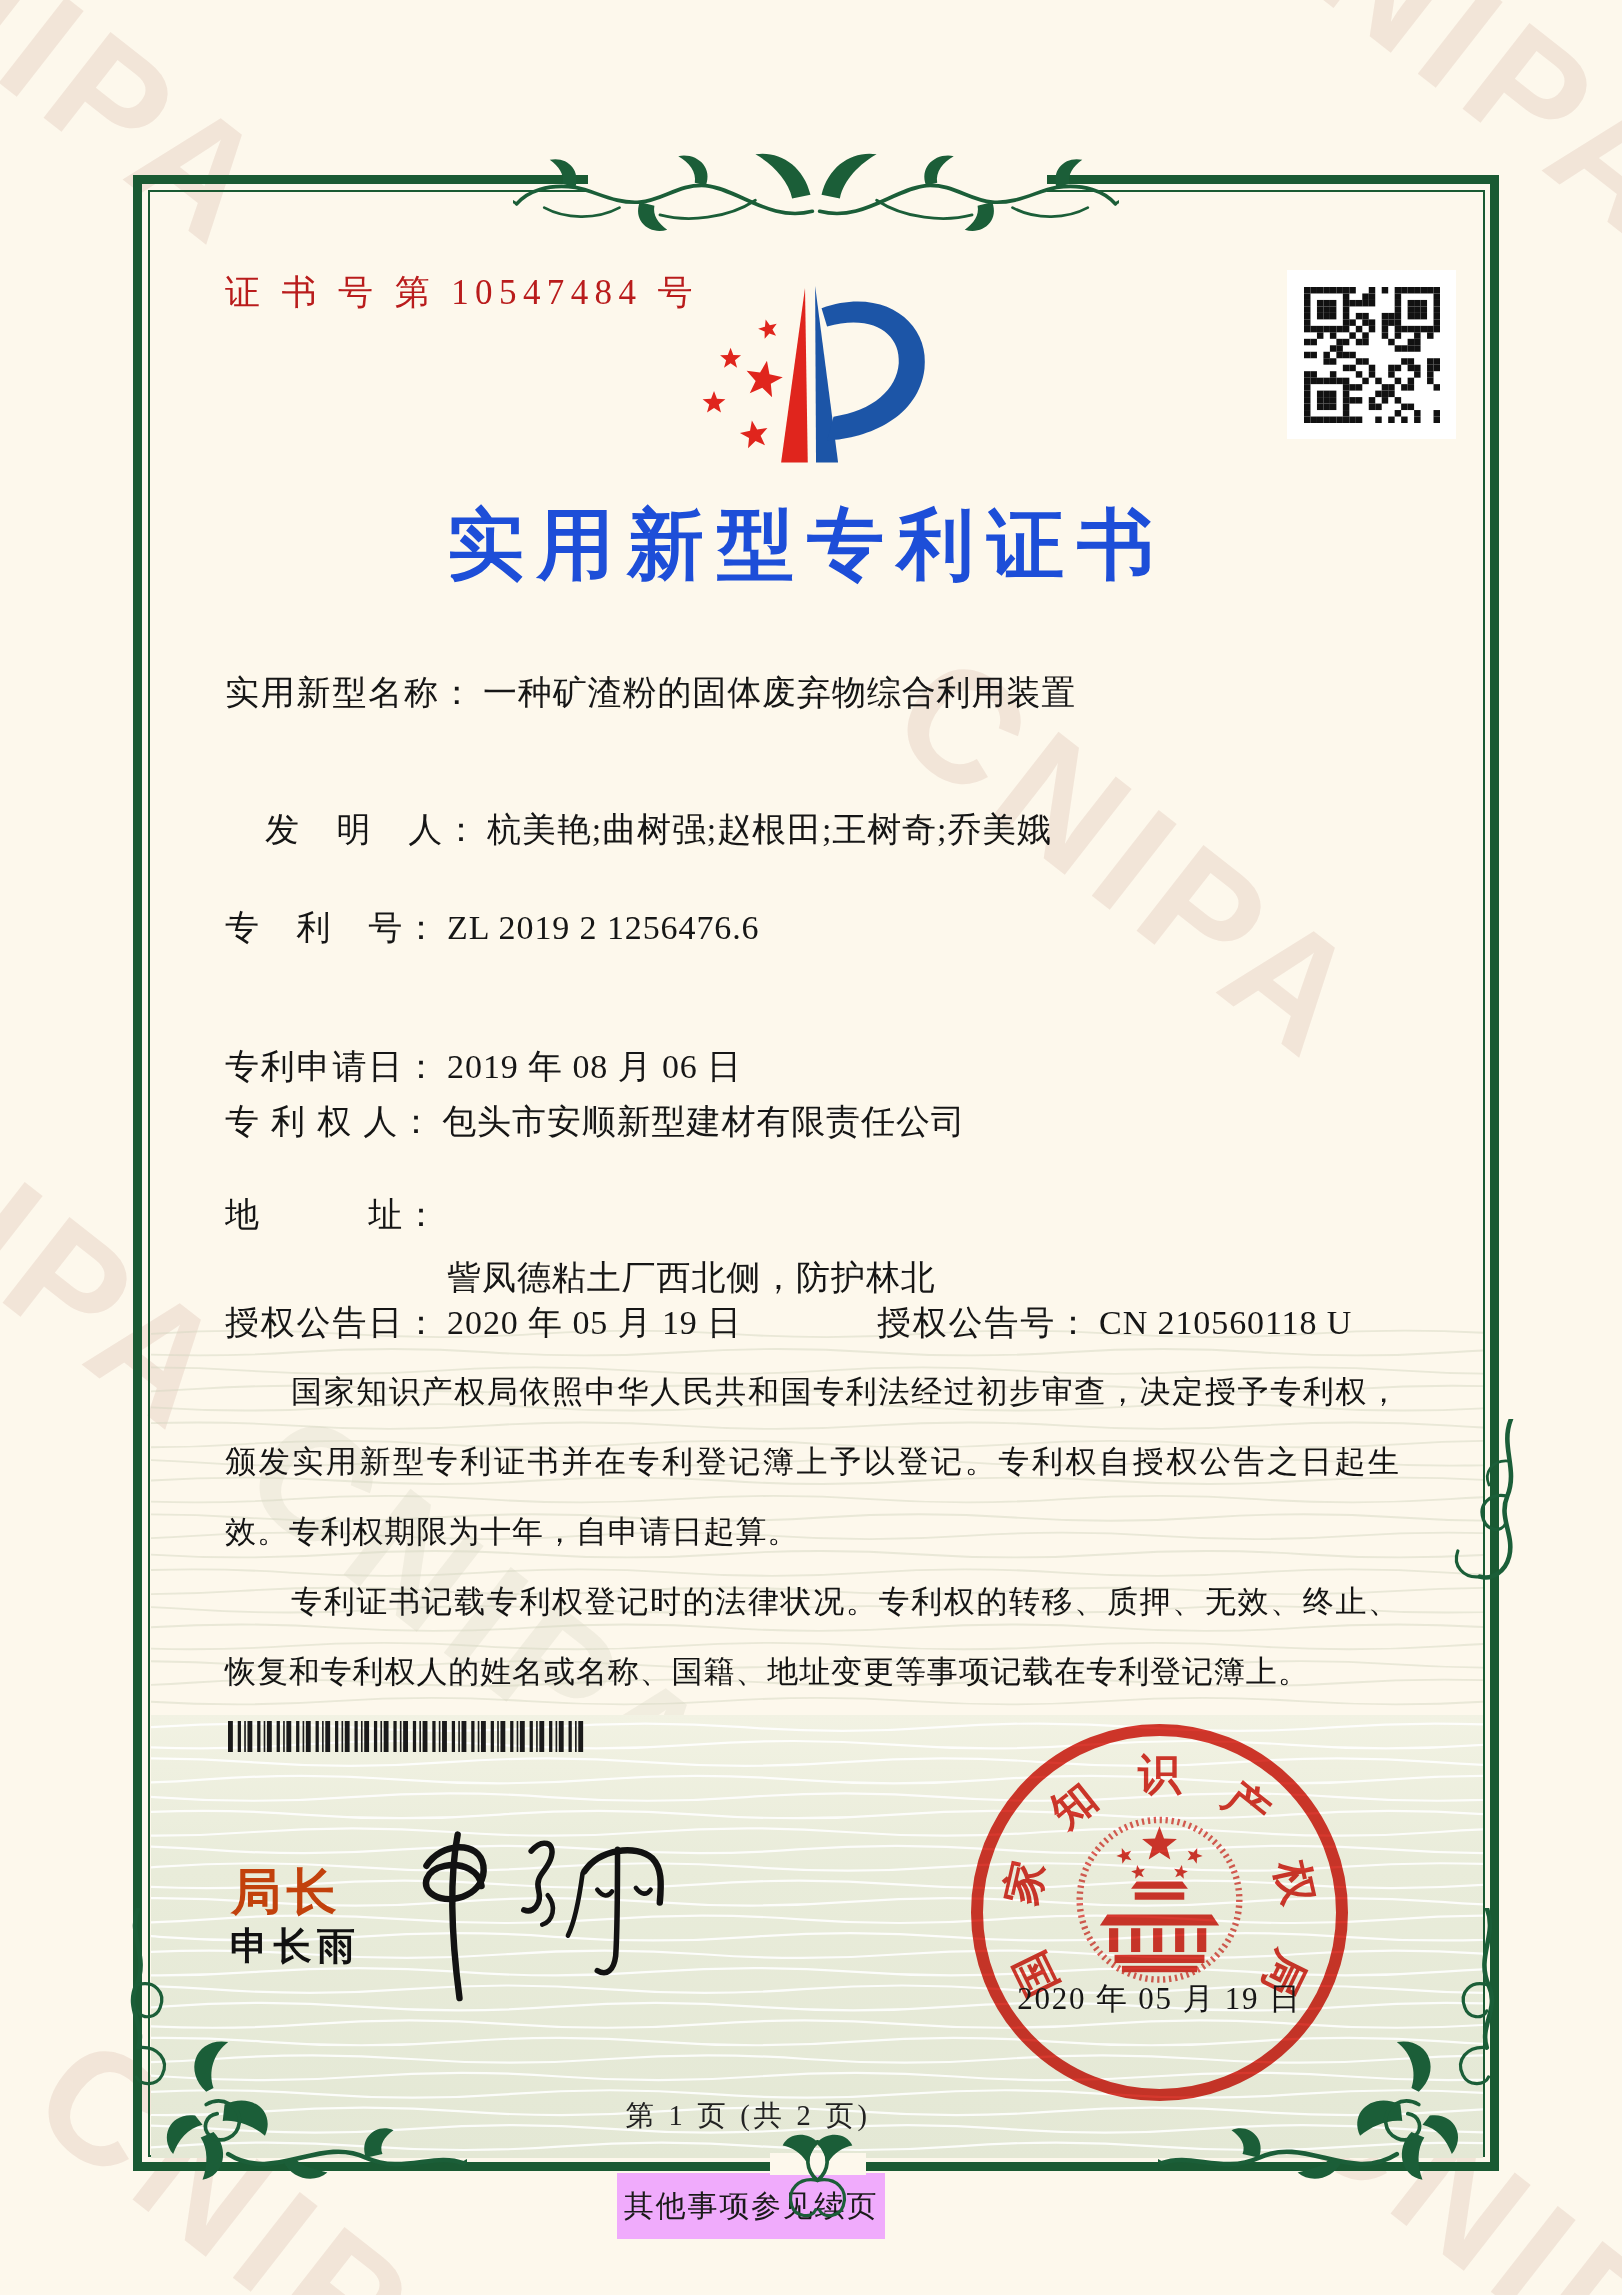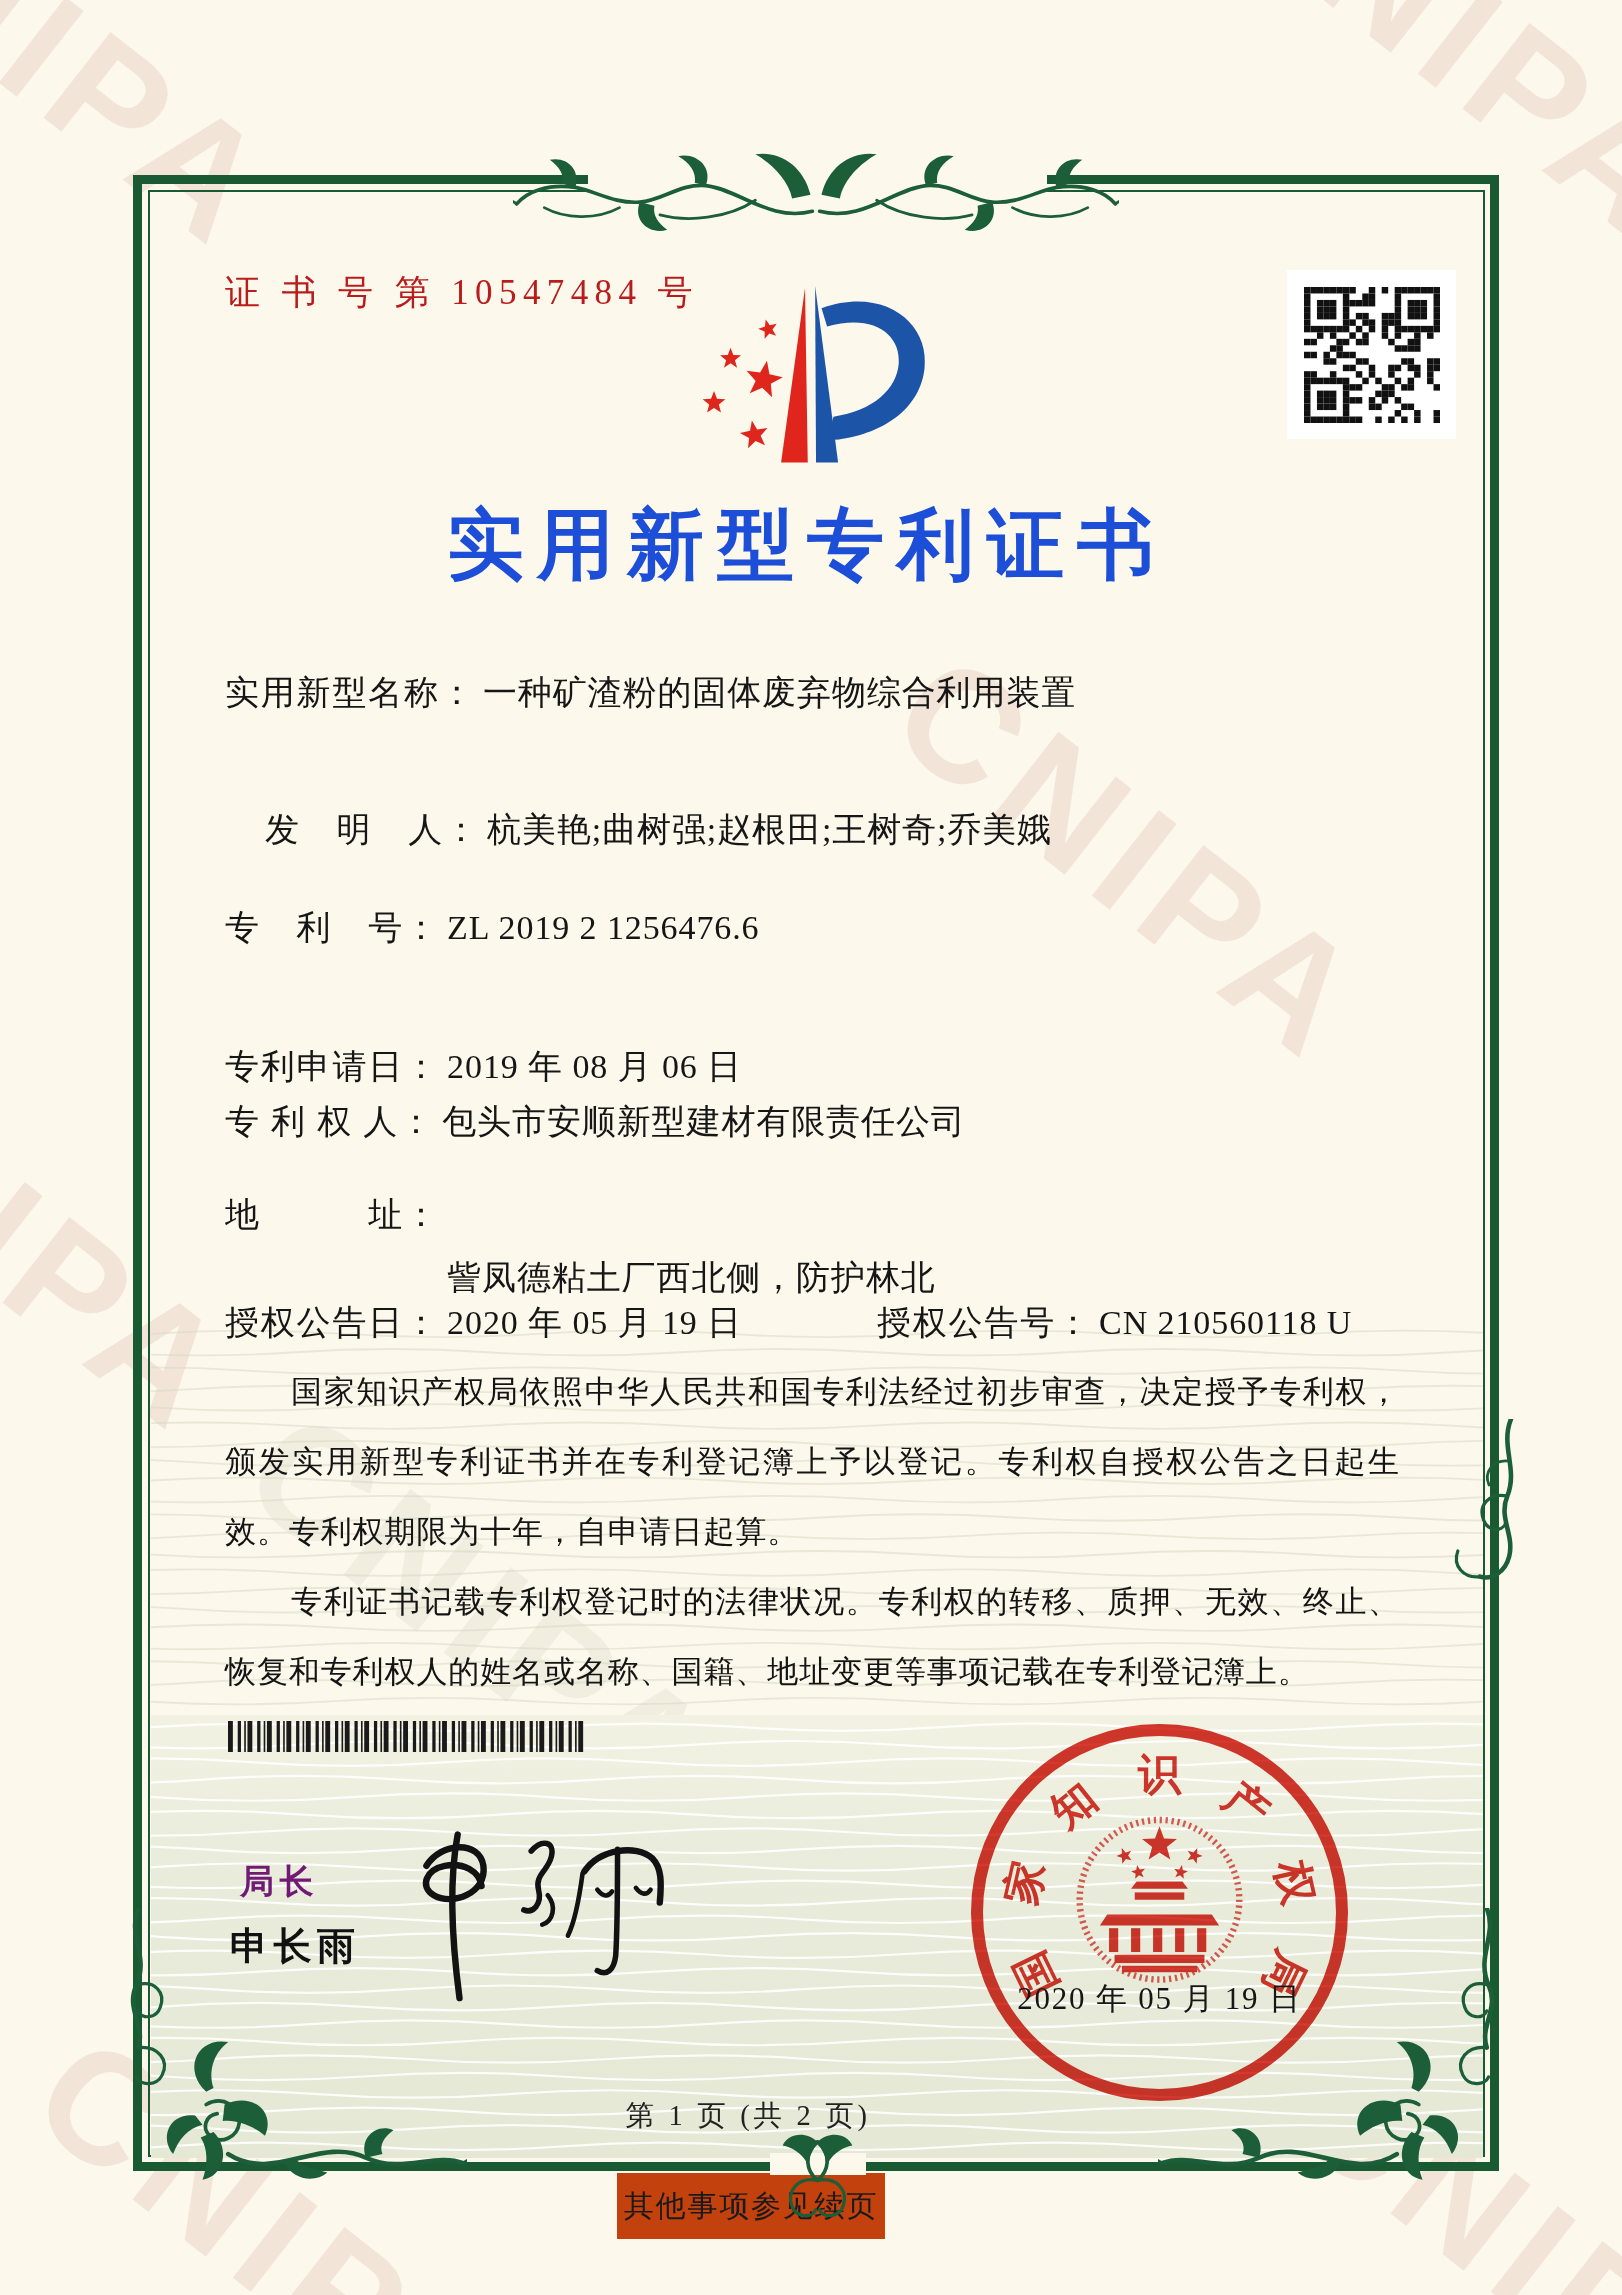--- a/index.html
+++ b/index.html
@@ -21,21 +21,21 @@
   #title{position:absolute;left:348px;top:494px;width:918px;text-align:center;
       font-size:77px;font-weight:700;letter-spacing:13px;color:#1d4ed8;z-index:3;}
   #cert-no{position:absolute;left:225px;top:269px;font-size:35px;letter-spacing:6.4px;color:#b91c1c;z-index:3;}
   #body-text{position:absolute;left:225px;top:1357px;width:1175px;font-size:31px;line-height:70px;
       text-align:justify;color:#141414;letter-spacing:0.9px;z-index:3;}
   #body-text p{margin:0;text-indent:66px;}
   .seal-char{position:absolute;left:50%;top:50%;font-size:43px;font-weight:700;
       color:#d6281e;font-family:"Liberation Serif","DejaVu Serif",serif;}
   #footer-page{position:absolute;left:289px;top:2097px;width:918px;text-align:center;
       font-size:28.5px;letter-spacing:3.7px;color:#222;z-index:3;}
-  #note-patch{position:absolute;left:617px;top:2173px;width:268px;height:66px;background:#c2410c;
+  #note-patch{position:absolute;left:617px;top:2173px;width:268px;height:66px;background:#f0abfc;
       z-index:3;display:flex;align-items:center;justify-content:center;}
   #note-patch div{font-size:30px;letter-spacing:1.8px;color:#1a1a1a;}
   .ornament{position:absolute;z-index:4;pointer-events:none;}
   .interrupt{position:absolute;background:#fdf8ec;z-index:3;}
 </style>
 </head>
 <body>
 
 <div id="page">
 
@@ -416,21 +416,21 @@
       <rect x="190" y="0" width="1" height="34" fill="#1a1a1a"></rect>
       <rect x="192" y="0" width="3" height="34" fill="#1a1a1a"></rect>
       <rect x="198" y="0" width="2" height="34" fill="#1a1a1a"></rect>
       <rect x="202" y="0" width="1" height="34" fill="#1a1a1a"></rect>
       <rect x="204" y="0" width="3" height="34" fill="#1a1a1a"></rect>
       <rect x="210" y="0" width="2" height="34" fill="#1a1a1a"></rect>
       <rect x="214" y="0" width="1" height="34" fill="#1a1a1a"></rect>
       <rect x="216" y="0" width="3" height="34" fill="#1a1a1a"></rect>
     </svg>
 
-  <div class="abs sans" style="left:240px;top:1859px;font-size:34px;font-weight:600;letter-spacing:5.5px;color:#701a75;z-index:3;">局长</div>
+  <div class="abs sans" style="left:231px;top:1859px;font-size:50px;font-weight:600;letter-spacing:5.5px;color:#c2410c;z-index:3;">局长</div>
   <div class="abs sans" style="left:230px;top:1921px;font-size:38px;font-weight:600;letter-spacing:5.5px;color:#111;z-index:3;">申长雨</div>
 
   <svg class="abs" style="left:386px;top:1818px;z-index:3;" width="294" height="193" viewBox="0 0 320 210" fill="none" stroke="#121212" stroke-linecap="round" stroke-linejoin="round">
     <path d="M78,18 C70,60 70,120 80,196" stroke-width="7"></path>
     <path d="M44,52 C60,26 102,24 106,52 C110,82 72,96 52,84 C36,74 44,56 64,52 C84,48 102,58 104,74" stroke-width="7"></path>
     <path d="M158,36 C170,22 184,26 180,42 C176,58 162,62 166,78 C170,94 160,104 150,100" stroke-width="6"></path>
     <path d="M176,84 C186,96 182,112 170,116" stroke-width="5"></path>
     <path d="M216,58 C232,34 272,28 290,44 C300,54 300,70 298,92" stroke-width="7"></path>
     <path d="M252,34 C252,80 252,120 250,150 C248,166 240,172 230,166" stroke-width="6"></path>
     <path d="M230,78 C236,86 242,86 246,80" stroke-width="5"></path>

